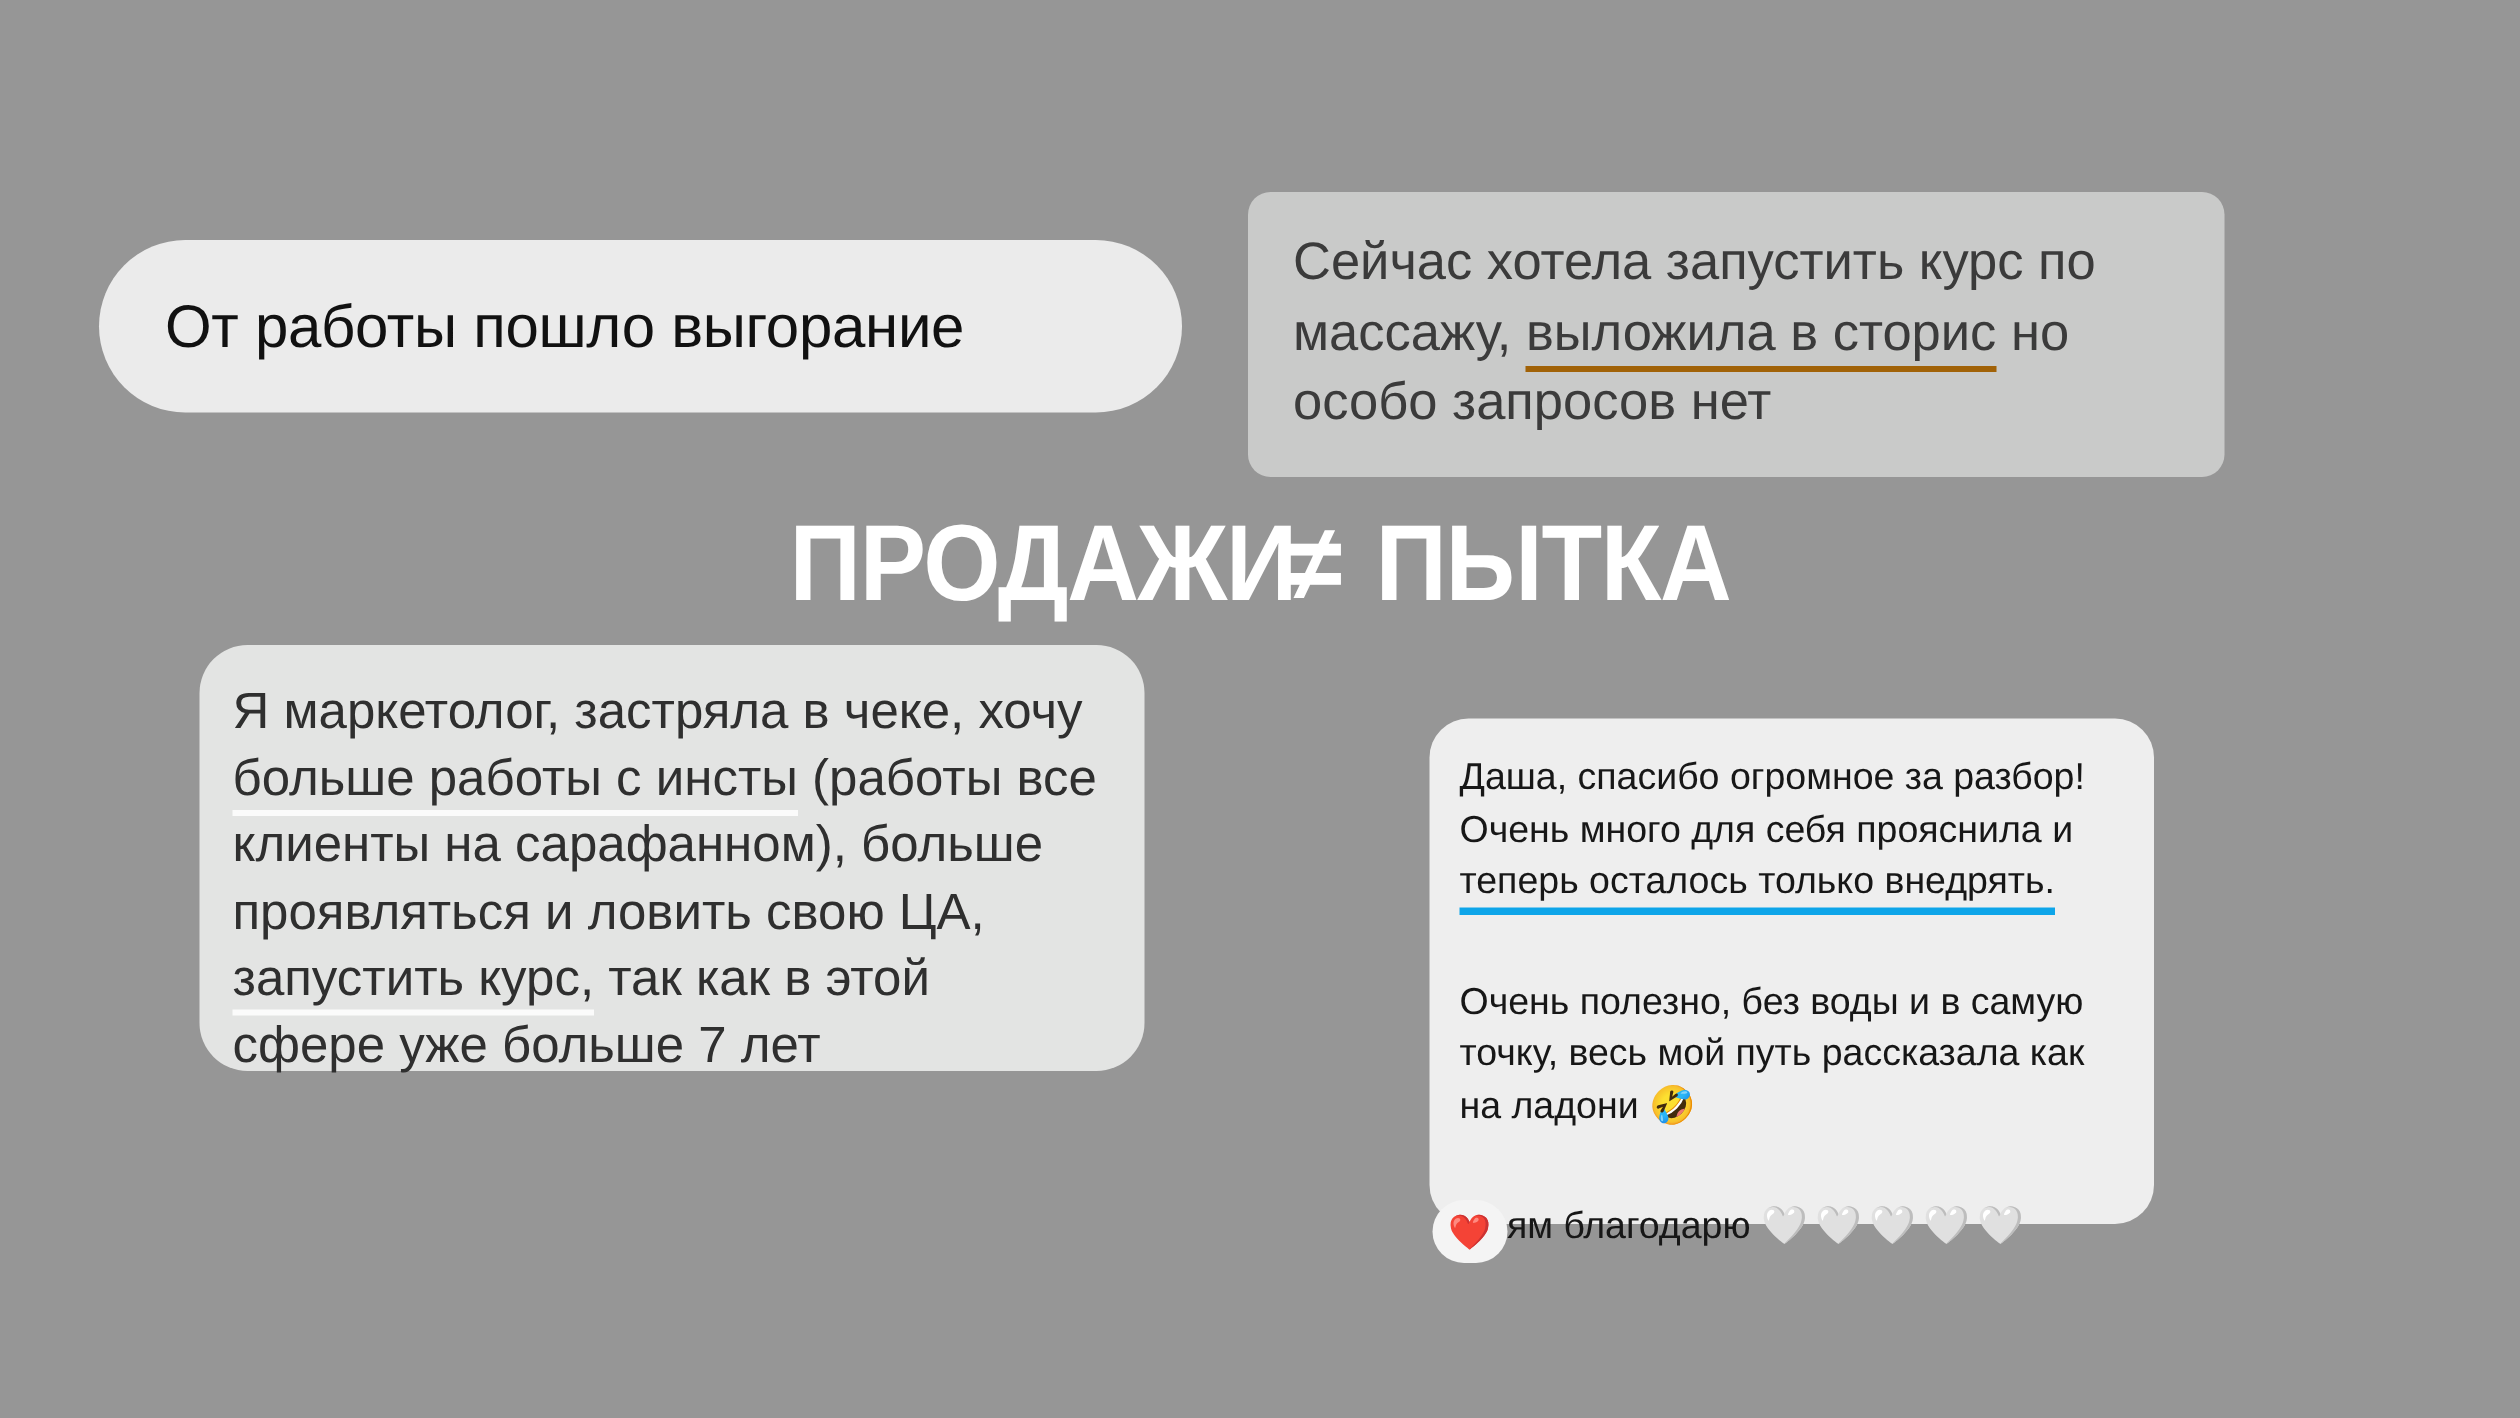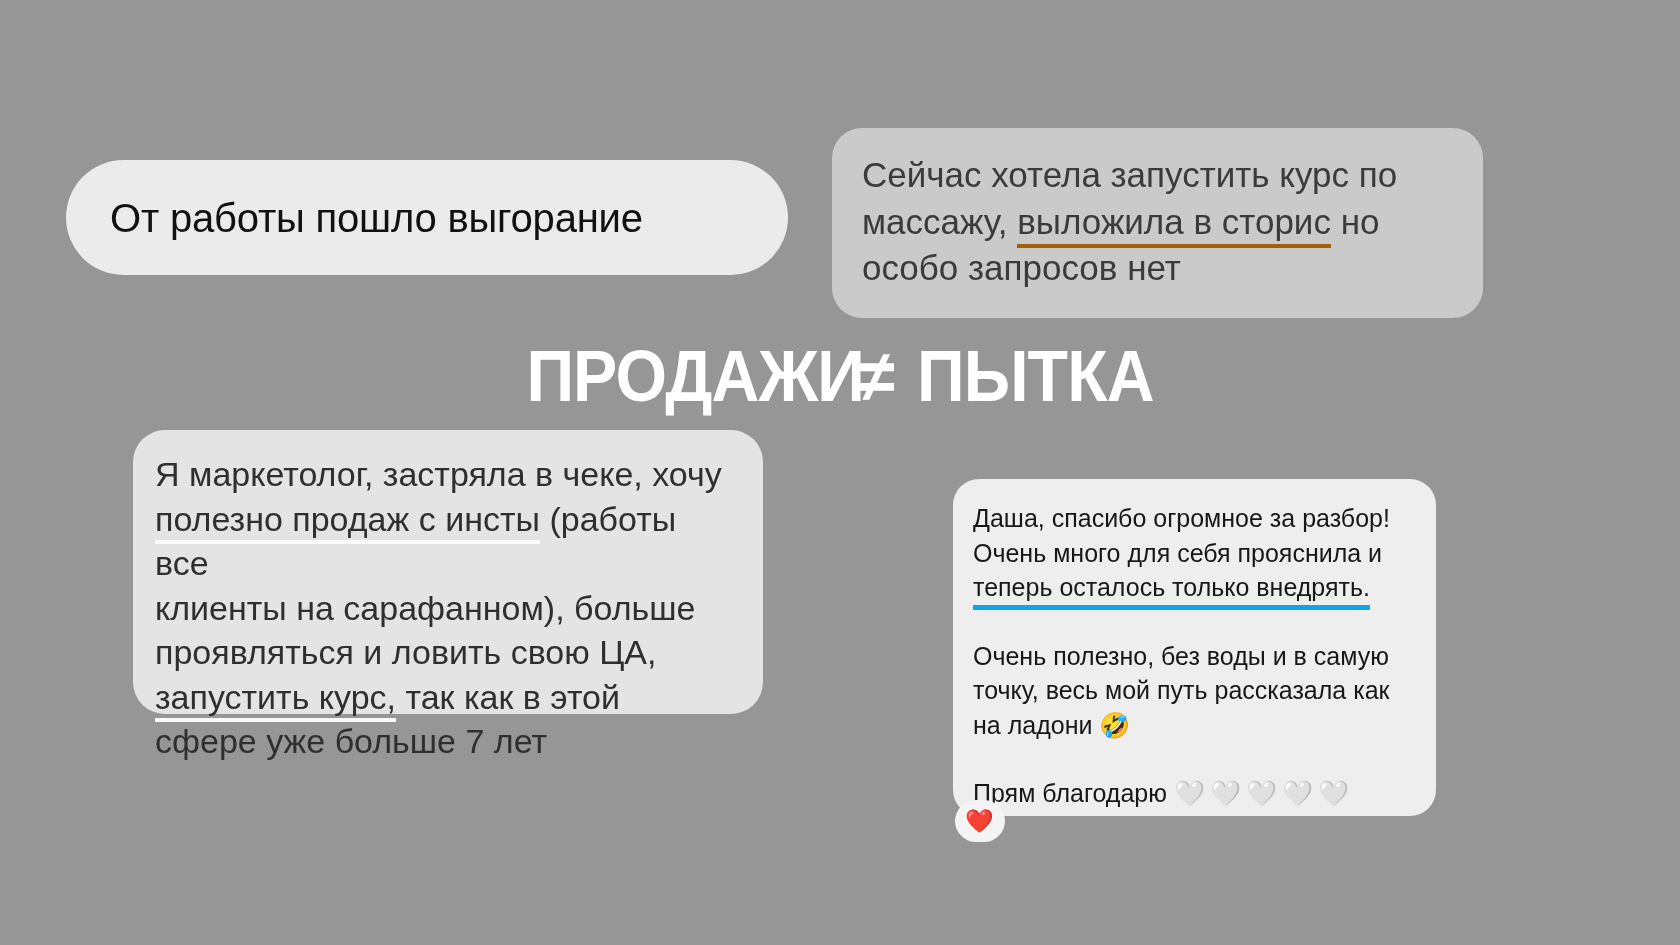--- a/index.html
+++ b/index.html
@@ -51,21 +51,21 @@
     white-space: nowrap;
   }
 
   
   .bubble-launch {
     left: 832px;
     top: 128px;
     width: 651px;
     height: 190px;
     background: #c9cac9;
-    border-radius: 30px;
+    border-radius: 15px;
     padding: 24px 30px 22px 30px;
   }
   .bubble-launch .txt {
     font-size: 35px;
     line-height: 1.33;
     color: #3b3b3b;
   }
 
   
   .u-white {
@@ -126,21 +126,21 @@
     height: 337px;
     background: #eeeeee;
     border-radius: 26px;
     padding: 22px 20px 18px 20px;
   }
   .bubble-testimonial .txt {
     font-size: 25px;
     line-height: 1.38;
     color: #171717;
   }
-  .bubble-testimonial .para { margin-bottom: 0; }
+  .bubble-testimonial .para { margin-bottom: 12px; }
   .bubble-testimonial .gap { height: 34px; }
 
   .hearts {
     letter-spacing: 5px;
     font-size: 25px;
   }
 
   
   .reaction {
     position: absolute;
@@ -176,21 +176,21 @@
     </div>
   </div>
 
   <div class="headline">
     <span>ПРОДАЖИ</span><span class="neq">≠</span> <span>ПЫТКА</span>
   </div>
 
   <div class="bubble bubble-marketer">
     <div class="txt">
       <span>Я маркетолог, застряла в чеке, хочу</span><br>
-      <span class="u-white-light">полезно продаж с инсты</span><span> (работы все</span><br>
+      <span class="u-white-light">больше работы с инсты</span><span> (работы все</span><br>
       <span>клиенты на сарафанном), больше</span><br>
       <span>проявляться и ловить свою ЦА,</span><br>
       <span class="u-white-light">запустить курс,</span><span> так как в этой</span><br>
       <span>сфере уже больше 7 лет</span>
     </div>
   </div>
 
   <div class="bubble bubble-testimonial">
     <div class="txt">
       <div class="para">

